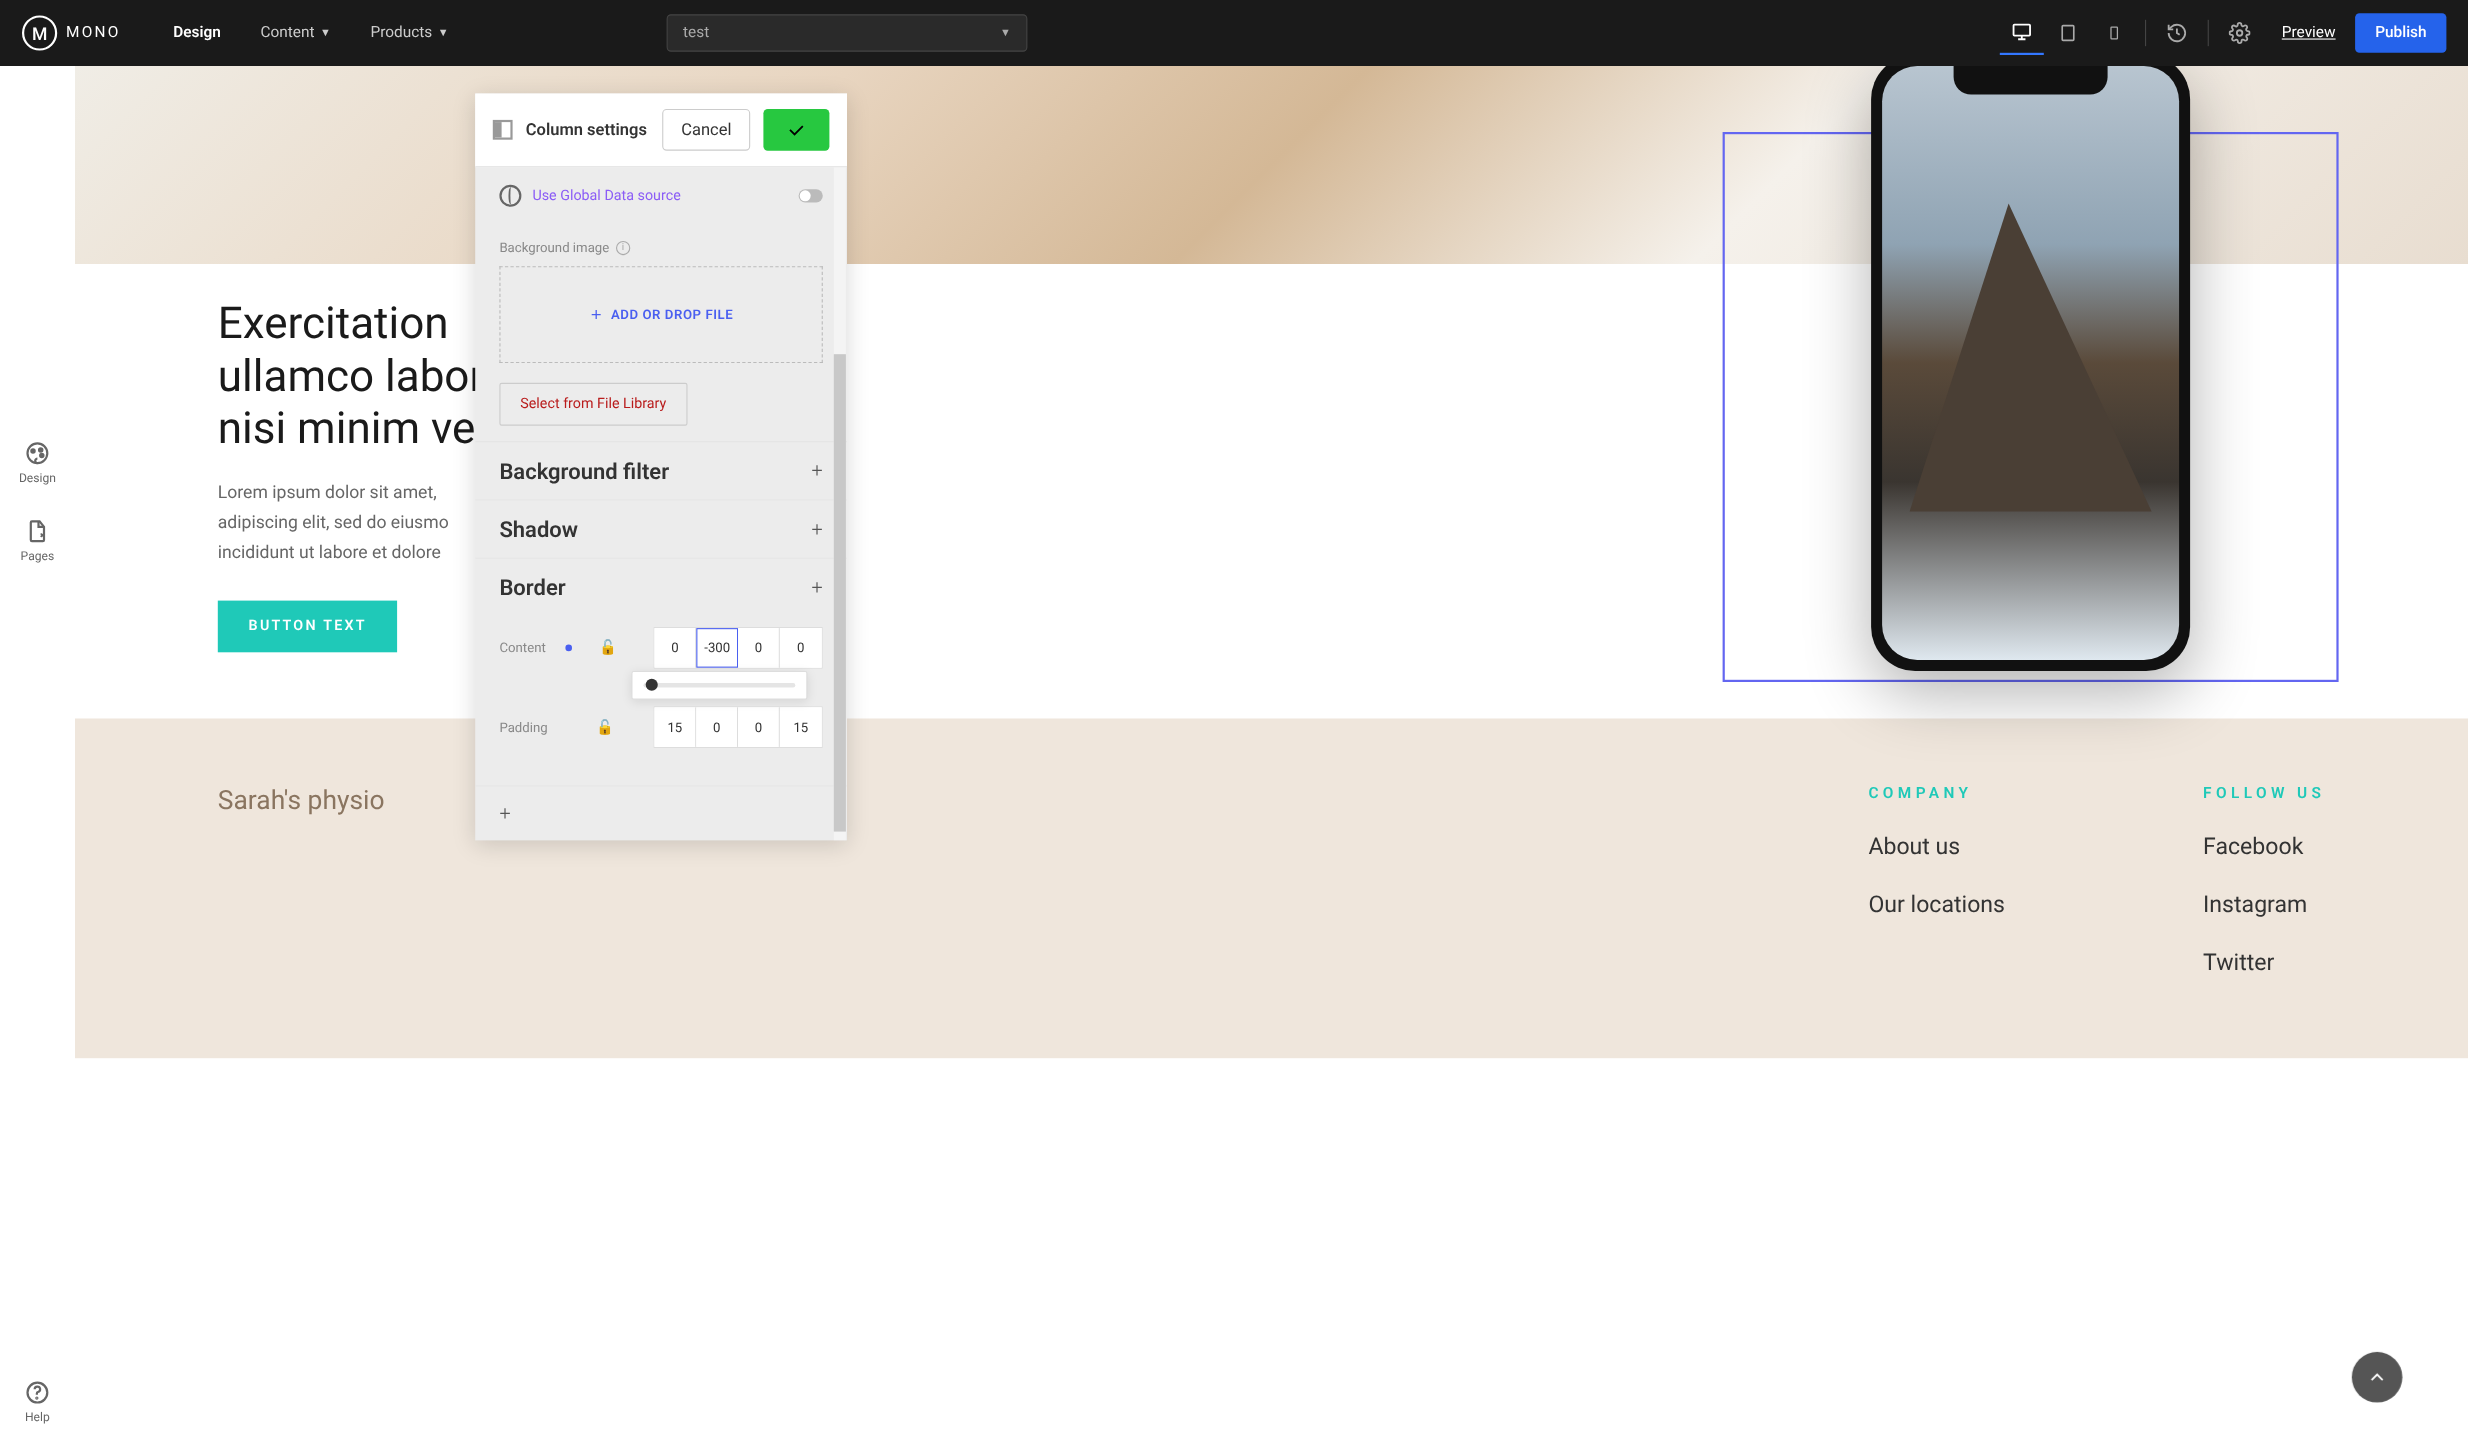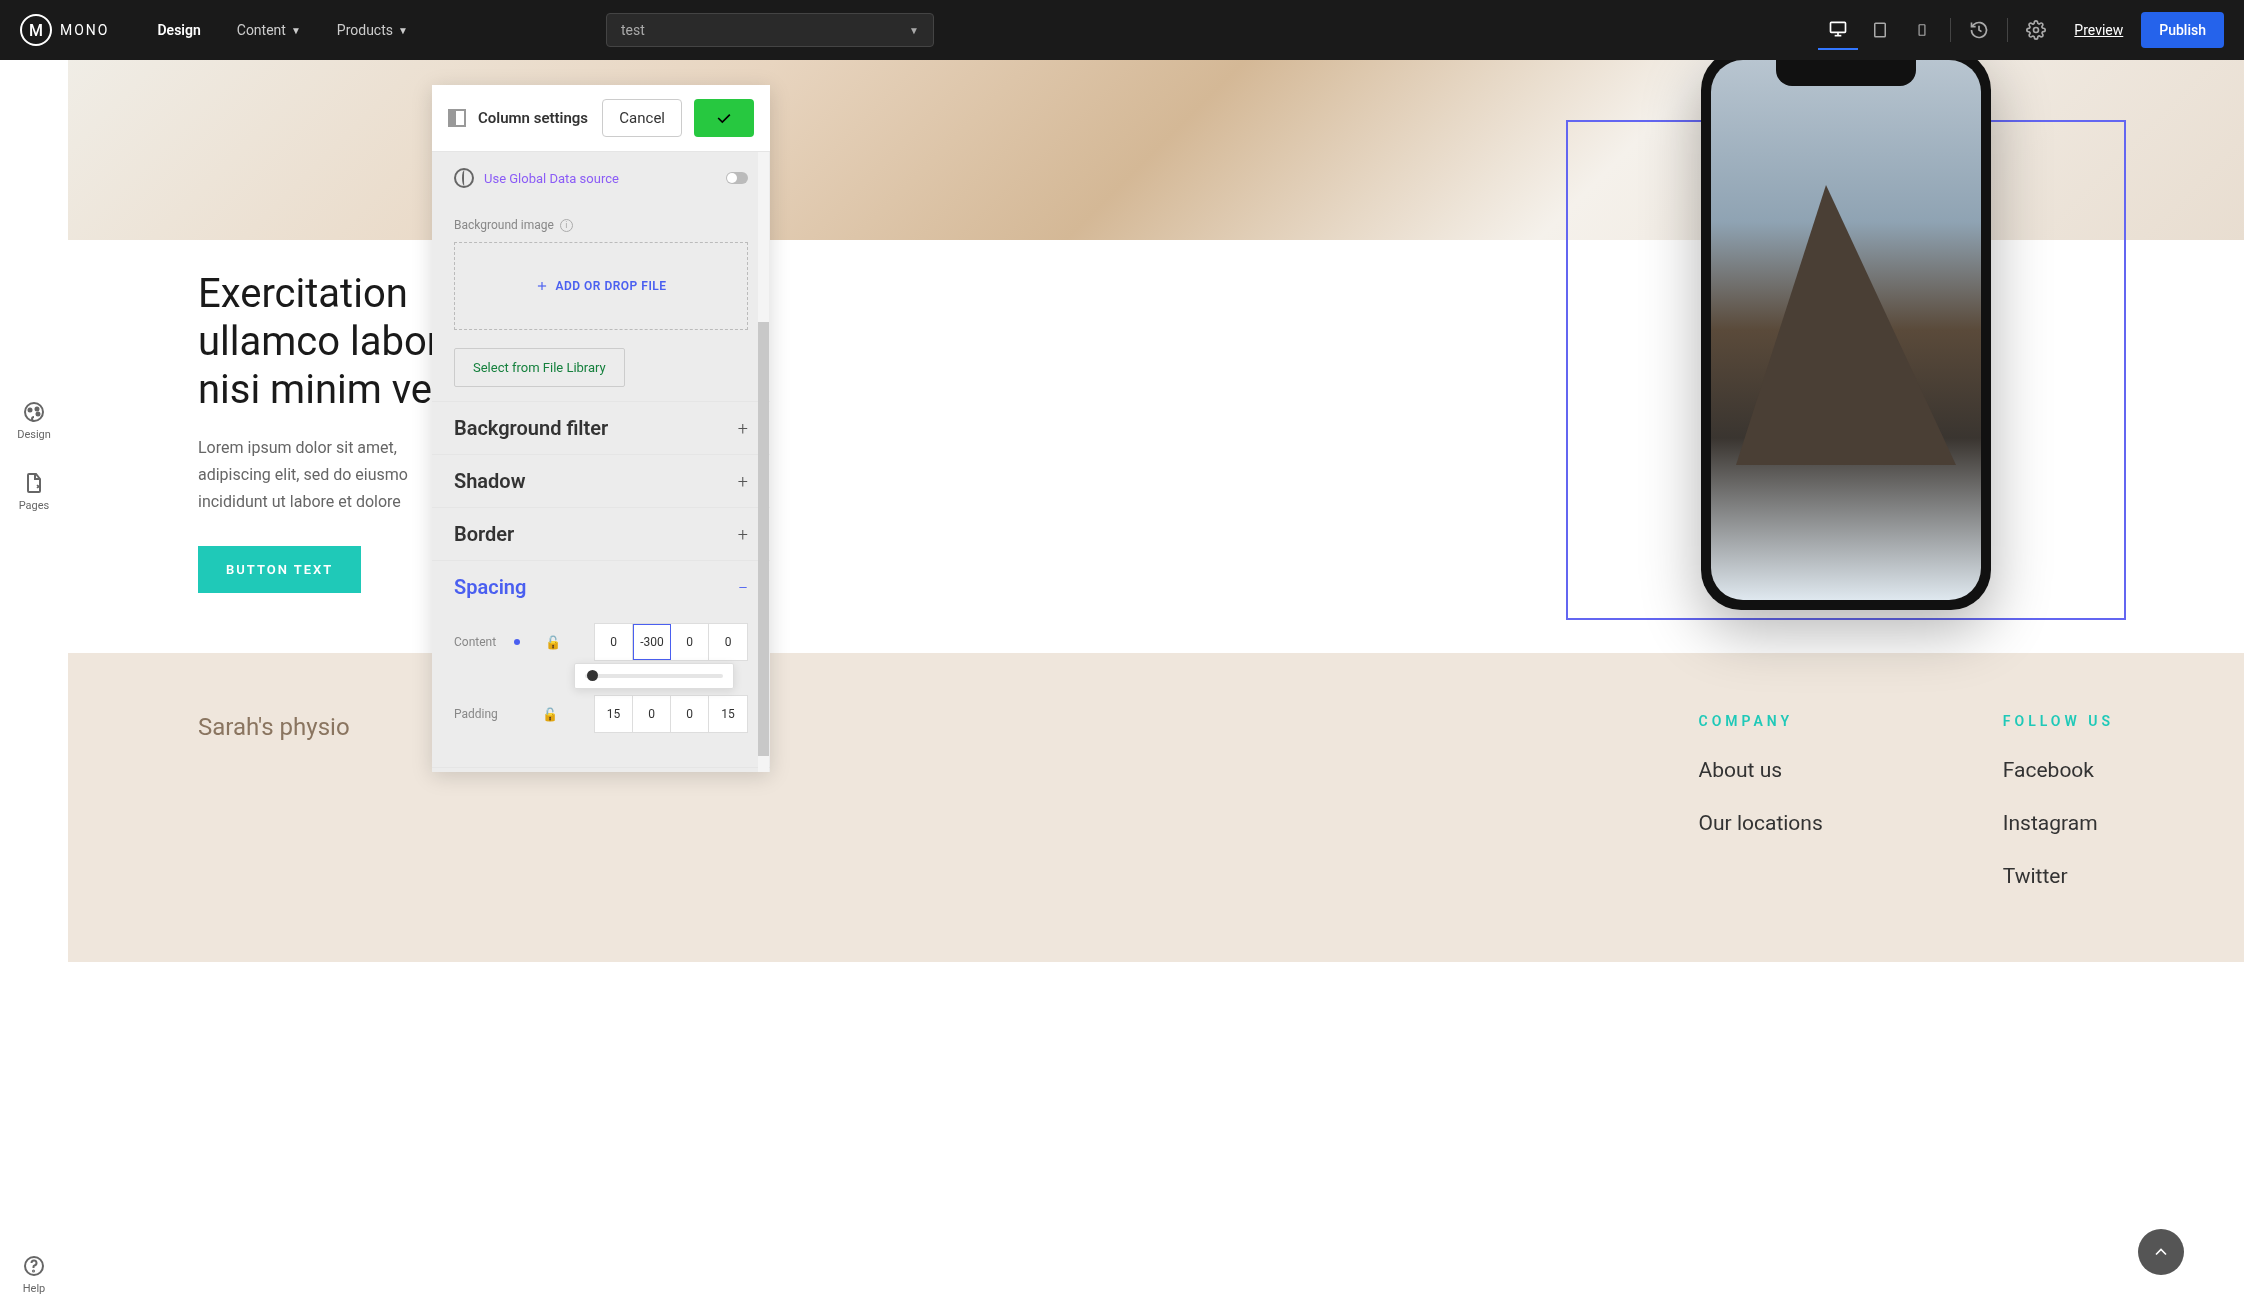--- a/index.html
+++ b/index.html
@@ -61,21 +61,21 @@
 .global-row { display: flex; align-items: center; gap: 10px; padding: 16px 22px; }
 .globe-icon { width: 20px; height: 20px; border: 2px solid #666; border-radius: 50%; position: relative; }
 .globe-icon::before { content: ''; position: absolute; inset: 0; border-left: 2px solid #666; border-radius: 50%; left: 40%; width: 20%; }
 .global-label { font-size: 13px; color: #8b5cf6; flex: 1; }
 .toggle { width: 22px; height: 12px; background: #bbb; border-radius: 10px; position: relative; }
 .toggle::after { content: ''; position: absolute; width: 10px; height: 10px; background: #fff; border-radius: 50%; top: 1px; left: 1px; }
 .field-label { font-size: 12px; color: #888; margin-bottom: 10px; display: flex; align-items: center; gap: 6px; }
 .info-icon { width: 13px; height: 13px; border: 1px solid #aaa; border-radius: 50%; display: inline-flex; align-items: center; justify-content: center; font-size: 9px; color: #aaa; }
 .dropzone { border: 1px dashed #bbb; padding: 36px 0; text-align: center; margin-bottom: 18px; }
 .dropzone-label { color: #4a5ff0; font-size: 12px; font-weight: 600; letter-spacing: .5px; display: flex; align-items: center; justify-content: center; gap: 6px; }
-.select-lib-btn { border: 1px solid #ccc; background: #ececec; padding: 11px 18px; font-size: 13px; color: #15803d; cursor: pointer; border-radius: 2px; }
+.select-lib-btn { border: 1px solid #ccc; background: #ececec; padding: 11px 18px; font-size: 13px; color: #b91c1c; cursor: pointer; border-radius: 2px; }
 .accordion-row { display: flex; align-items: center; justify-content: space-between; padding: 14px 22px; border-top: 1px solid #e5e5e5; cursor: pointer; }
 .accordion-label { font-size: 20px; font-weight: 600; color: #333; }
 .accordion-label.active { color: #4a5ff0; }
 .accordion-icon { font-size: 18px; color: #555; font-weight: 300; }
 .accordion-icon.active { color: #4a5ff0; }
 .spacing-content { padding: 10px 22px 20px; }
 .spacing-row { display: flex; align-items: center; gap: 10px; margin-bottom: 14px; position: relative; }
 .spacing-label { font-size: 12px; color: #888; width: 50px; }
 .dot { width: 6px; height: 6px; background: #4a5ff0; border-radius: 50%; margin-right: auto; }
 .lock-icon { color: #999; font-size: 13px; margin-right: 8px; }
@@ -265,24 +265,20 @@
       <span class="accordion-icon">+</span>
     </div>
     <div class="accordion-row">
       <span class="accordion-label">Shadow</span>
       <span class="accordion-icon">+</span>
     </div>
     <div class="accordion-row">
       <span class="accordion-label">Border</span>
       <span class="accordion-icon">+</span>
     </div>
-    <div class="accordion-row">
-      <span class="accordion-label active">Spacing</span>
-      <span class="accordion-icon active">−</span>
-    </div>
     <div class="spacing-content">
       <div class="spacing-row">
         <span class="spacing-label">Content</span>
         <span class="dot"></span>
         <span class="lock-icon">🔓</span>
         <div class="spacing-inputs">
           <input class="spacing-input" value="0" style="">
           <input class="spacing-input selected" value="-300" style="">
           <input class="spacing-input" value="0" style="">
           <input class="spacing-input" value="0" style="">

